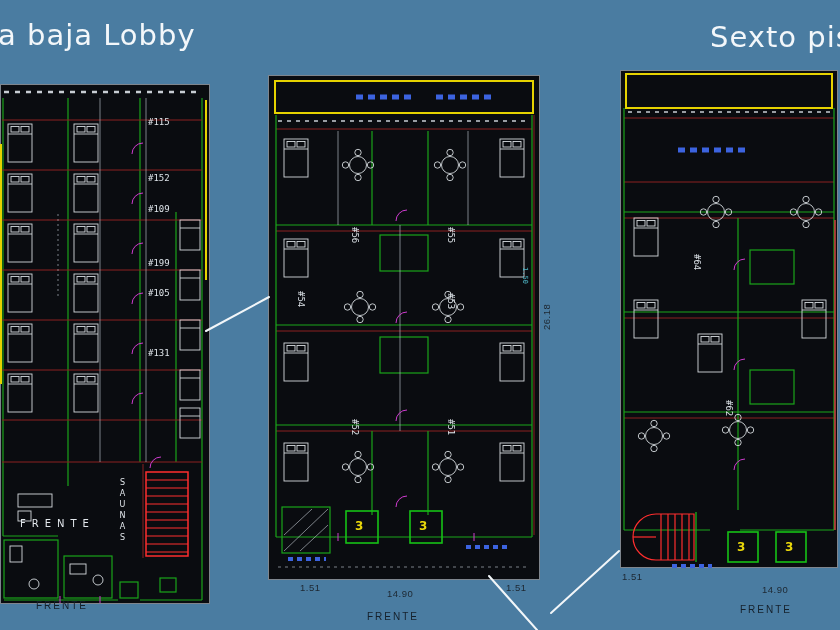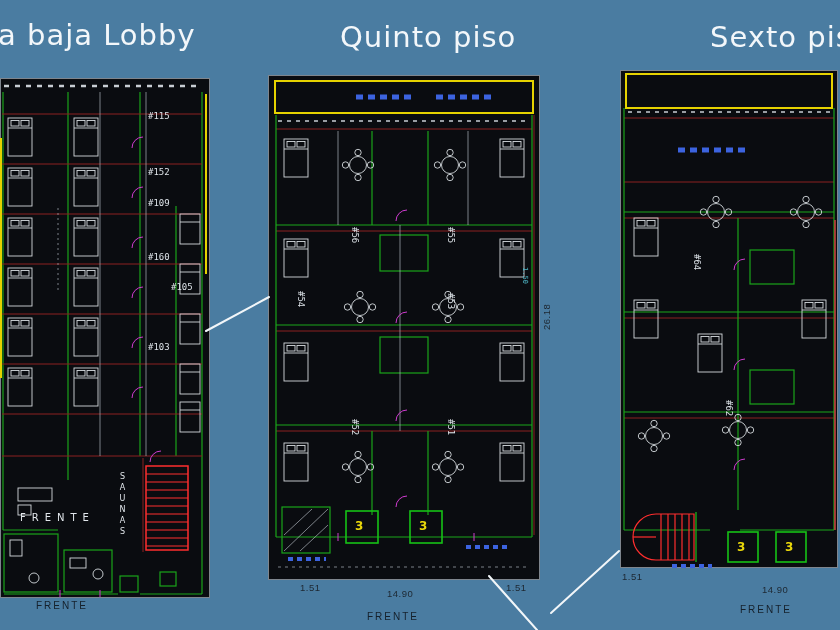--- a/index.html
+++ b/index.html
@@ -43,24 +43,23 @@
           <circle cx="0" cy="-12.5" r="3.2"></circle>
           <circle cx="0" cy="12.5" r="3.2"></circle>
           <circle cx="-12.5" cy="0" r="3.2"></circle>
           <circle cx="12.5" cy="0" r="3.2"></circle>
         </g>
       <path id="door" d="M0 0 a11 11 0 0 1 11 -11"></path>
     </defs>
   </svg>
 
   <div class="title" style="left:-2px; top:18px;">a baja Lobby</div>
-  <div class="title" style="left:340px; top:20px;">Quinto piso</div>
   <div class="title" style="left:710px; top:20px;">Sexto piso</div>
 
-  <div class="plan" style="left:0; top:78px; width:210px; height:402px;">
+  <div class="plan" style="left:0; top:84px; width:210px; height:402px;">
     <svg viewBox="0 0 210 520" width="210" height="520">
       <rect width="210" height="520" fill="#0a0c10"></rect>
       <rect x="0.5" y="0.5" width="209" height="519" fill="none" stroke="#7e858d"></rect>
       <line x1="4" y1="8" x2="202" y2="8" stroke="#c8cdd3" stroke-width="2.5" stroke-dasharray="5 6"></line>
       <g stroke="#1aa51a" fill="none" stroke-width="1.2">
         <line x1="3" y1="14" x2="3" y2="452"></line>
         <line x1="68" y1="14" x2="68" y2="402"></line>
         <line x1="140" y1="14" x2="140" y2="378"></line>
         <line x1="176" y1="128" x2="176" y2="378"></line>
         <line x1="202" y1="14" x2="202" y2="516"></line>
@@ -138,23 +137,23 @@
           <line x1="146" y1="436" x2="188" y2="436"></line>
         <line x1="146" y1="444" x2="188" y2="444"></line>
           <line x1="146" y1="452" x2="188" y2="452"></line>
         <line x1="146" y1="460" x2="188" y2="460"></line>
           <line x1="146" y1="468" x2="188" y2="468"></line>
       </g>
     </svg>
     <span class="rm" style="left:148px; top:33px;">#115</span>
     <span class="rm" style="left:148px; top:89px;">#152</span>
     <span class="rm" style="left:148px; top:120px;">#109</span>
-    <span class="rm" style="left:148px; top:174px;">#160</span>
-    <span class="rm" style="left:148px; top:204px;margin-left:23px;">#105</span>
-    <span class="rm" style="left:148px; top:264px;">#103</span>
+    <span class="rm" style="left:148px; top:174px;">#199</span>
+    <span class="rm" style="left:148px; top:204px;">#105</span>
+    <span class="rm" style="left:148px; top:264px;">#131</span>
     <span class="lobbylbl" style="left:20px; top:434px;">FRENTE</span>
     <span class="saunas" style="left:118px; top:394px;">SAUNAS</span>
   </div>
   <span class="frente" style="left:36px; top:600px;">FRENTE</span>
 
   <div class="plan" style="left:268px; top:75px; width:272px; height:505px;">
     <svg viewBox="0 0 272 505" width="272" height="505">
       <rect width="272" height="505" fill="#0a0c10"></rect>
       <rect x="0.5" y="0.5" width="271" height="504" fill="none" stroke="#7e858d"></rect>
       <rect x="7" y="6" width="258" height="32" fill="none" stroke="#e6d200" stroke-width="2"></rect>

